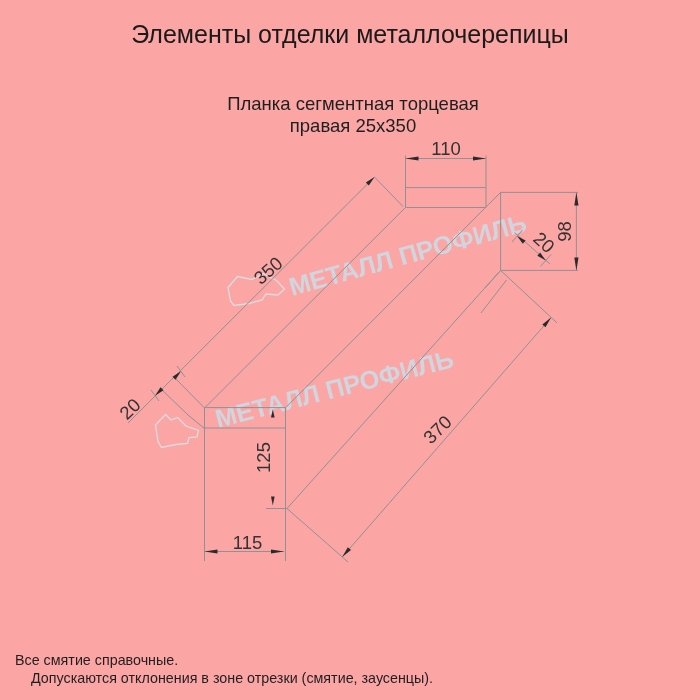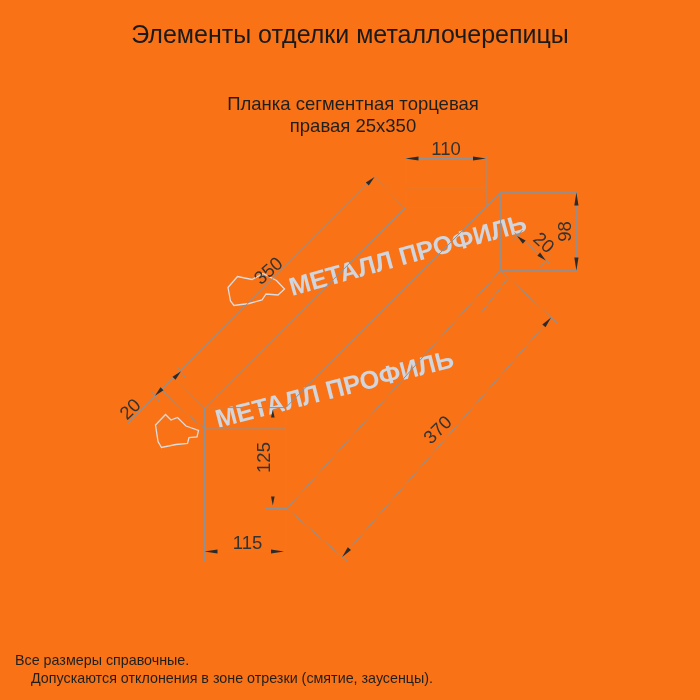--- a/index.html
+++ b/index.html
@@ -1,16 +1,16 @@
 <!DOCTYPE html>
 <html><head>
 <meta charset="utf-8">
 <style>
   html,body{margin:0;padding:0;background:#ffffff;}
-  #page{position:relative;width:700px;height:700px;background:#f97316;overflow:hidden;
+  #page{position:relative;width:700px;height:700px;background:#fca5a5;overflow:hidden;
         font-family:"Liberation Sans", sans-serif;}
   .t{position:absolute;white-space:nowrap;color:#1c1c1c;}
 </style>
 </head>
 <body>
 <div id="page">
 
   <div class="t" style="left:0;width:700px;top:20px;text-align:center;font-size:25px;color:#1a1a1a;">Элементы отделки металлочерепицы</div>
 
   <div class="t" style="left:3px;width:700px;top:93px;text-align:center;font-size:18.5px;color:#1f1f1f;">Планка сегментная торцевая</div>
@@ -135,16 +135,16 @@
       <text x="0" y="0" transform="translate(543,243.5) rotate(42) translate(0,5)">20</text>
 
       <text x="0" y="0" transform="translate(265,457.5) rotate(-90) translate(0,5)">125</text>
 
       <text x="247.5" y="548.5">115</text>
 
       <text x="0" y="0" transform="translate(438.5,430.5) rotate(-45) translate(0,5)">370</text>
     </g>
   </svg>
 
-  <div class="t" style="left:15px;top:652px;font-size:14.3px;color:#1f1f1f;">Все размеры справочные.</div>
+  <div class="t" style="left:15px;top:652px;font-size:14.3px;color:#1f1f1f;">Все смятие справочные.</div>
 
   <div class="t" style="left:31px;top:669.5px;font-size:14.3px;color:#1f1f1f;">Допускаются отклонения в зоне отрезки (смятие, заусенцы).</div>
 </div>
 
 </body></html>

